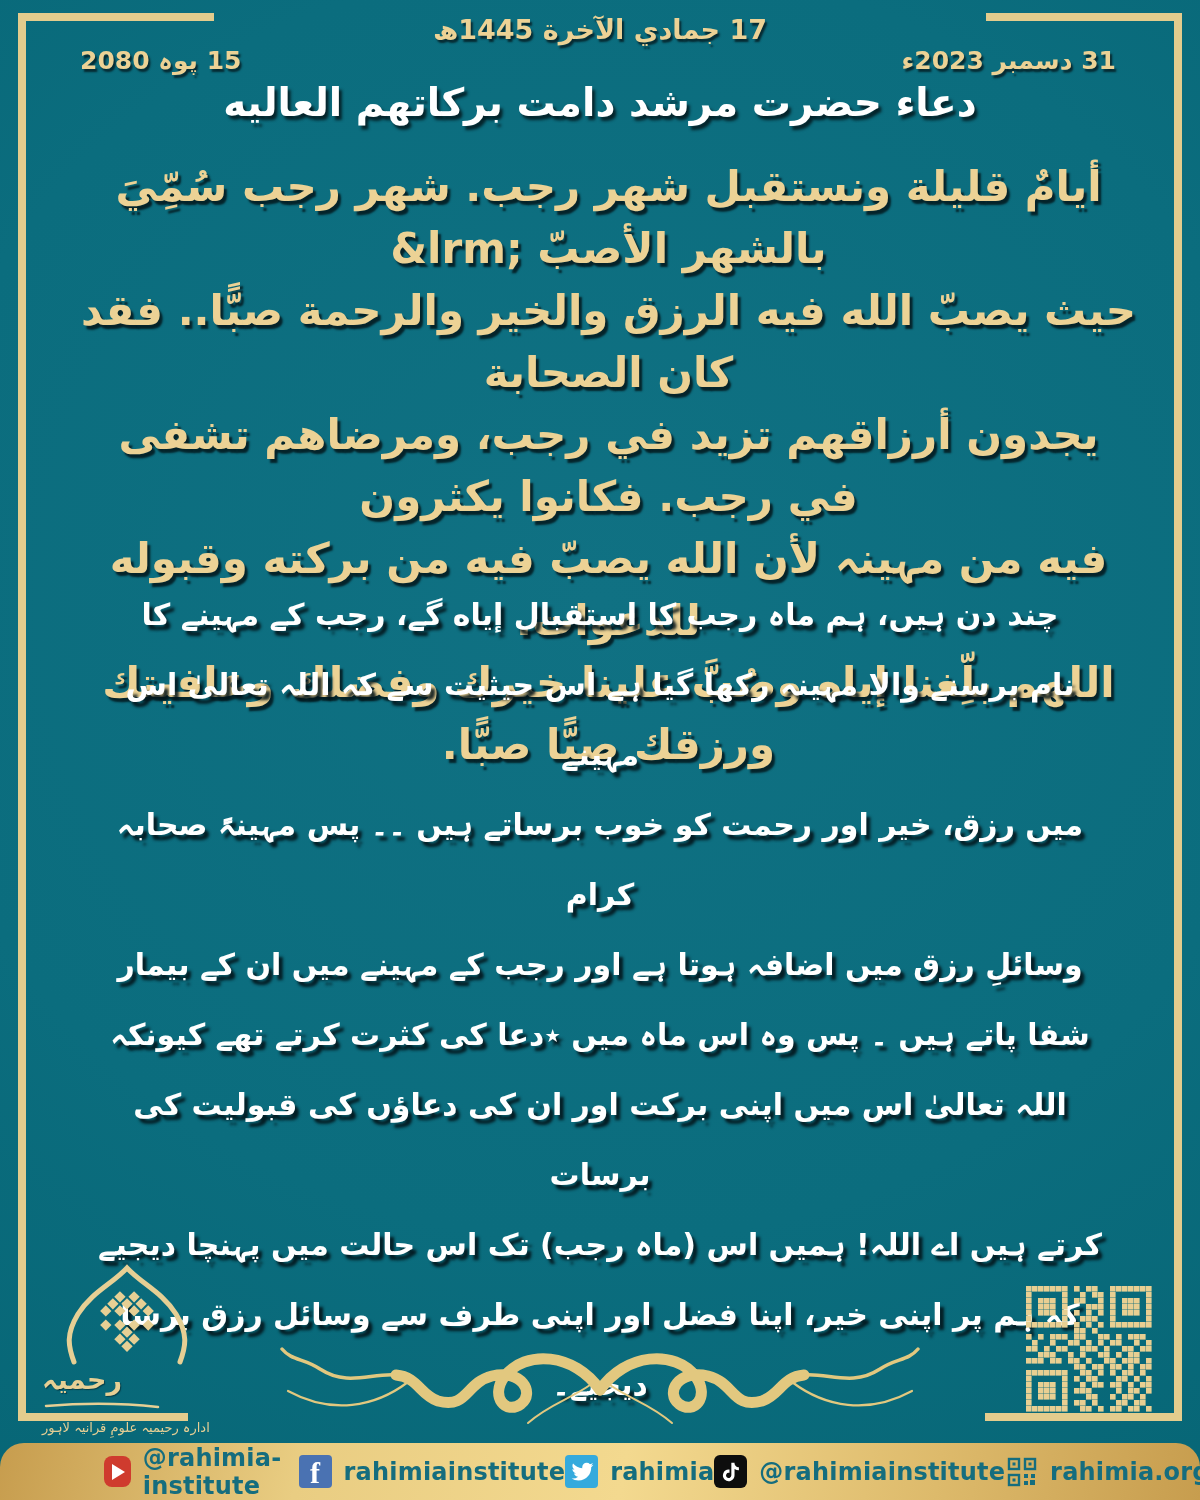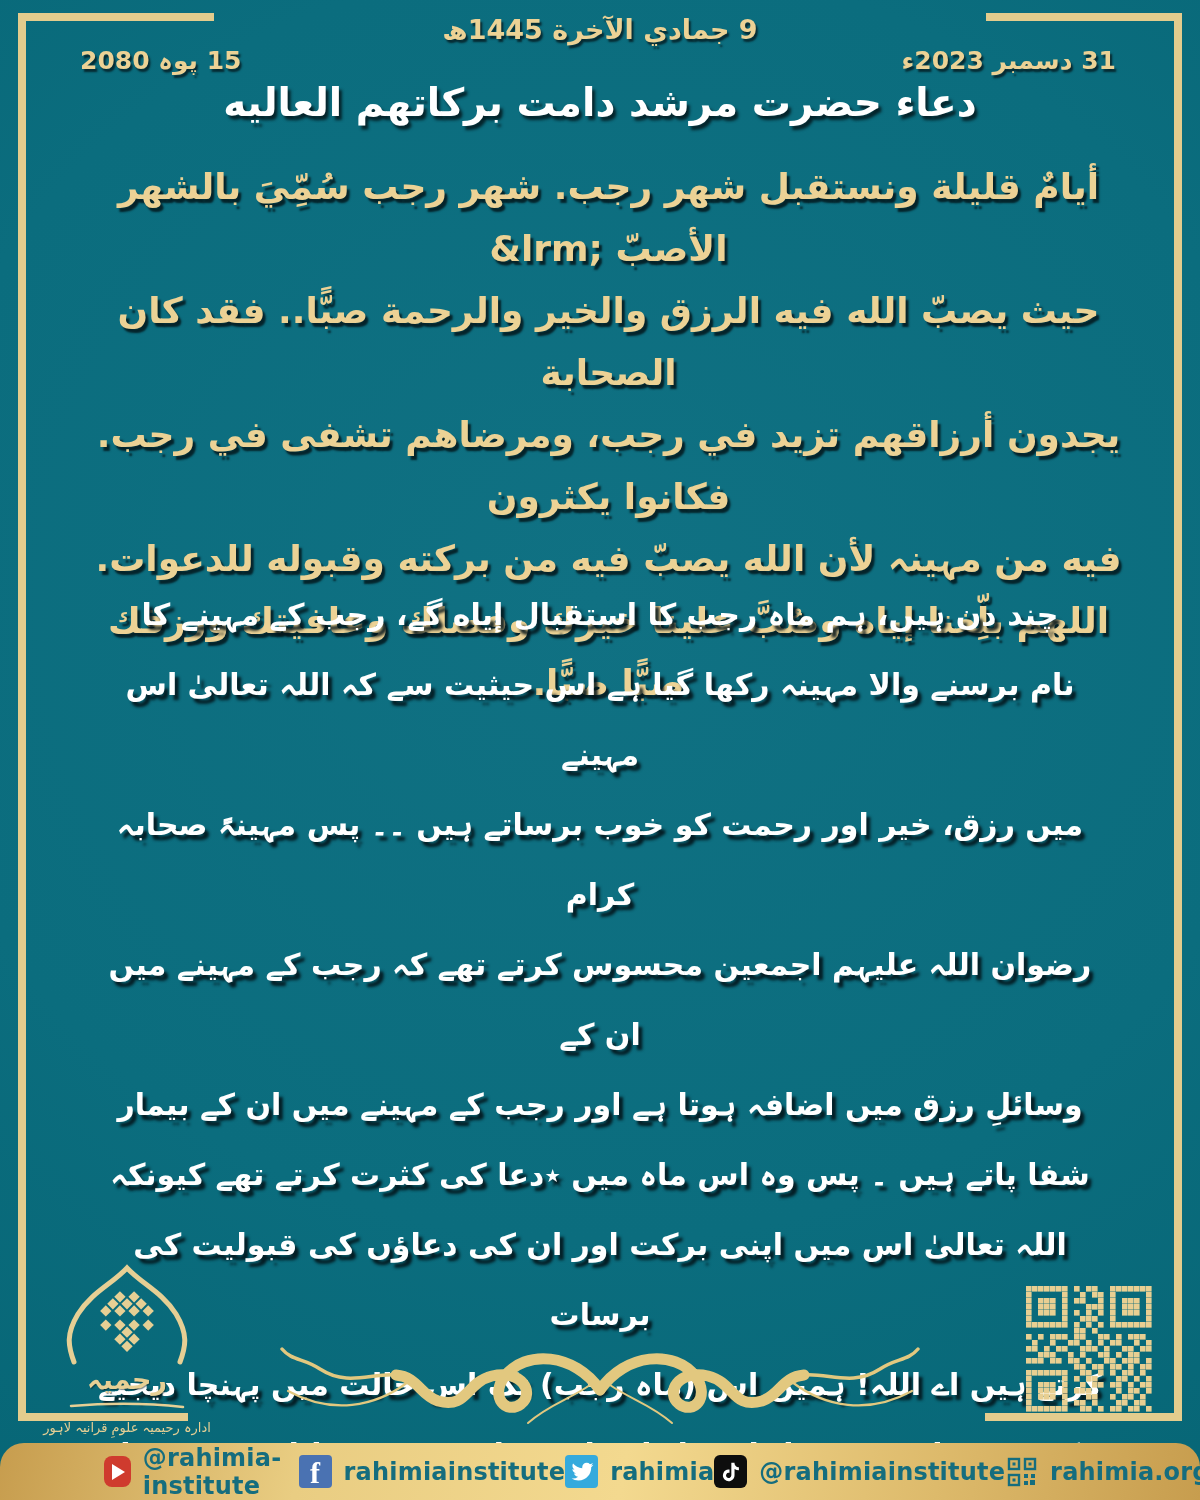--- a/index.html
+++ b/index.html
@@ -21,30 +21,30 @@
   .white-text{color:#ffffff;text-shadow:3px 4px 3px rgba(4,22,27,.85);}
   .hijri-date{position:absolute;top:14px;left:0;width:1200px;text-align:center;
     font-size:27px;font-weight:bold;direction:rtl;}
   .greg-date{position:absolute;top:46px;right:84px;font-size:25px;font-weight:bold;direction:rtl;}
   .bikrami-date{position:absolute;top:46px;left:80px;font-size:25px;font-weight:bold;direction:rtl;text-align:right;}
   .main-title{position:absolute;top:80px;left:0;width:1200px;text-align:center;
     font-size:39px;font-weight:bold;direction:rtl;}
 
   
   .arabic-block{position:absolute;top:156px;left:60px;width:1080px;text-align:center;direction:rtl;}
-  .arabic-line{font-size:36px;font-weight:bold;line-height:62px;color:#ecd295;
+  .arabic-line{font-size:42px;font-weight:bold;line-height:62px;color:#ecd295;
     text-shadow:3px 4px 2px rgba(4,22,27,.85);margin-left:17px;}
 
   
   .urdu-block{position:absolute;top:580px;left:90px;width:1020px;text-align:center;direction:rtl;}
   .urdu-line{font-size:30px;font-weight:bold;line-height:70px;color:#ffffff;
     text-shadow:4px 5px 3px rgba(3,20,25,.9);}
 
   
-  .logo{position:absolute;left:42px;top:1262px;width:170px;text-align:center;z-index:3;}
+  .logo{position:absolute;left:42px;top:1262px;width:170px;text-align:left;z-index:3;}
   .logo-name{font-size:27px;font-weight:bold;color:#e6cf94;margin-top:-6px;direction:rtl;
     text-shadow:1px 1px 1px rgba(4,22,27,.5);}
   .logo-subtitle{font-size:13px;font-weight:normal;color:#e6cf94;direction:rtl;margin-top:6px;}
   .flourish{position:absolute;left:280px;top:1335px;width:640px;height:100px;}
   .qr-wrap{position:absolute;left:1026px;top:1286px;width:126px;height:126px;}
 
   
   .footer-bar{position:absolute;left:0;bottom:0;width:1200px;height:57px;
     border-radius:24px 24px 0 0;
     background:linear-gradient(100deg,#c79d4e 0%,#e9cd82 25%,#f3d98f 52%,#ddba6b 78%,#c79d4e 100%);
@@ -70,38 +70,37 @@
 
 <div class="poster">
 
   <div class="frame frame-left"></div>
   <div class="frame frame-right"></div>
   <div class="frame frame-top-left"></div>
   <div class="frame frame-top-right"></div>
   <div class="frame frame-bottom-left"></div>
   <div class="frame frame-bottom-right"></div>
 
-  <div class="hijri-date gold-text">9 جمادي الآخرة 1445ھ</div>
+  <div class="hijri-date gold-text">17 جمادي الآخرة 1445ھ</div>
   <div class="greg-date gold-text">31 دسمبر 2023ء</div>
   <div class="bikrami-date gold-text">15 پوہ 2080</div>
   <div class="main-title white-text">دعاء حضرت مرشد دامت بركاتهم العاليه</div>
 
   <div class="arabic-block">
     <div class="arabic-line">أيامٌ قليلة ونستقبل شهر رجب. شهر رجب سُمِّيَ بالشهر الأصبّ ⁦&amp;lrm;⁩</div>
     <div class="arabic-line">حيث يصبّ الله فيه الرزق والخير والرحمة صبًّا.. فقد كان الصحابة</div>
     <div class="arabic-line">يجدون أرزاقهم تزيد في رجب، ومرضاهم تشفى في رجب. فكانوا يكثرون</div>
     <div class="arabic-line">فيه من مہینہ لأن الله يصبّ فيه من بركته وقبوله للدعوات.</div>
     <div class="arabic-line">اللهم بلِّغنا إياه وصُبَّ علينا خيرك وفضلك وعافيتك ورزقك صبًّا صبًّا.</div>
   </div>
 
   <div class="urdu-block">
     <div class="urdu-line">چند دن ہیں، ہم ماہ رجب کا استقبال إياه گے، رجب کے مہینے کا</div>
     <div class="urdu-line">نام برسنے والا مہینہ رکھا گیا ہے اس حیثیت سے کہ اللہ تعالیٰ اس مہینے</div>
     <div class="urdu-line">میں رزق، خیر اور رحمت کو خوب برساتے ہیں ۔۔ پس مہینہً صحابہ کرام</div>
-    <div class="urdu-line">رضوان اللہ علیہم اجمعین محسوس کرتے تھے کہ رجب کے مہینے میں ان کے</div>
     <div class="urdu-line">وسائلِ رزق میں اضافہ ہوتا ہے اور رجب کے مہینے میں ان کے بیمار</div>
     <div class="urdu-line">شفا پاتے ہیں ۔ پس وہ اس ماہ میں ٭دعا کی کثرت کرتے تھے کیونکہ</div>
     <div class="urdu-line">اللہ تعالیٰ اس میں اپنی برکت اور ان کی دعاؤں کی قبولیت کی برسات</div>
     <div class="urdu-line">کرتے ہیں اے اللہ! ہمیں اس (ماہ رجب) تک اس حالت میں پہنچا دیجیے</div>
     <div class="urdu-line">کہ ہم پر اپنی خیر، اپنا فضل اور اپنی طرف سے وسائل رزق برسا</div>
     <div class="urdu-line">دیجیے۔</div>
   </div>
 
   <div class="logo">
     <svg width="170" height="104" viewBox="0 0 170 104">

